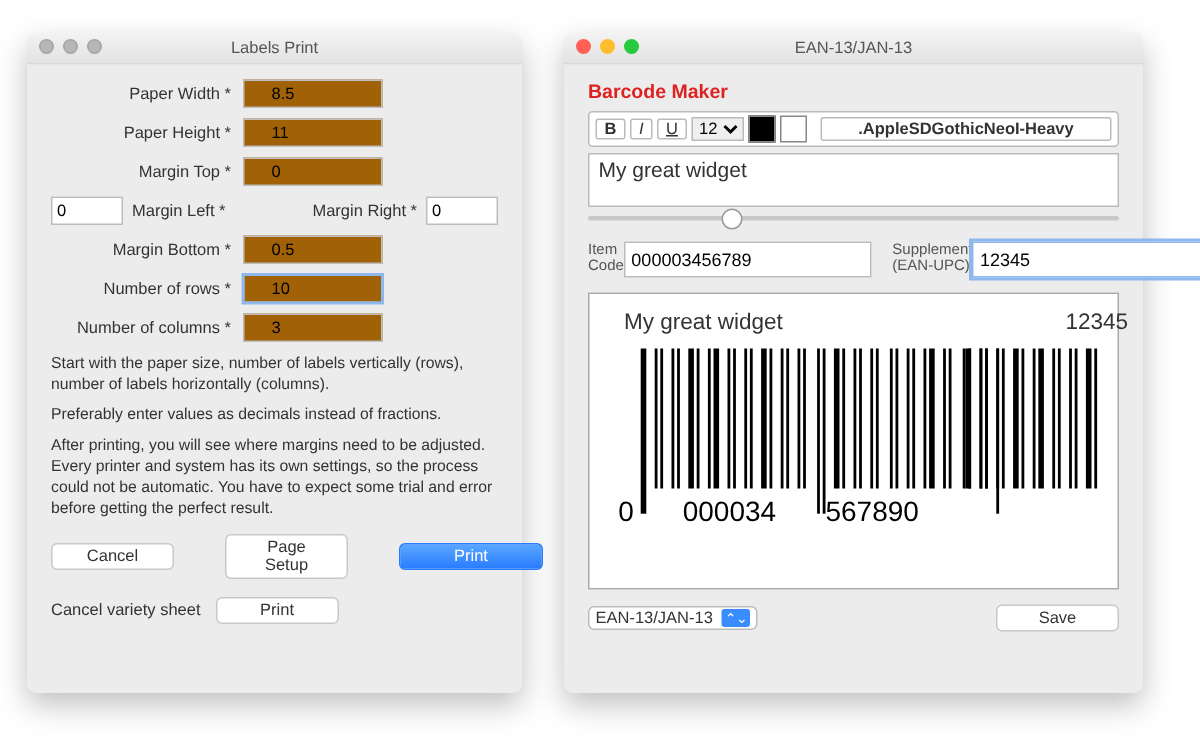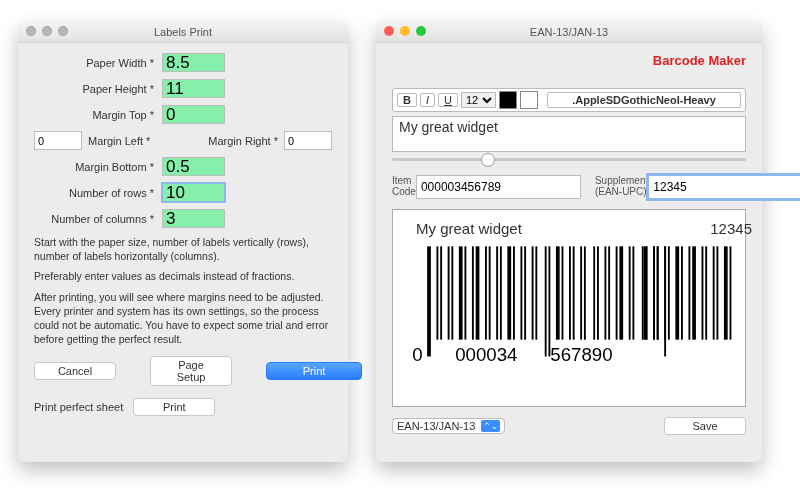--- a/index.html
+++ b/index.html
@@ -51,23 +51,23 @@
   .dot.grn { background: #27c93f; }
 
   
   .labels-win { width: 330px; height: 440px; }
   .labels-body { padding: 10px 16px 10px 16px; }
   .row { display: flex; align-items: center; margin-bottom: 7px; }
   .row label { text-align: right; flex: 0 0 120px; padding-right: 8px; font-size: 11px; color: #333; }
   .row input.text {
     width: 55px; height: 17px;
     border: 1px solid #bdbdbd;
-    background: #86efac;
-    font-size: 17px;
-    padding: 0 3px;
+    background: #a16207;
+    font-size: 11px;
+    padding: 0 18px;
   }
   .row input.text.focus { outline: 2px solid #8db8ee; outline-offset: -1px; }
   .margin-lr { display: flex; align-items: center; margin-bottom: 7px; gap: 6px; }
   .margin-lr span { font-size: 11px; color: #333; }
   .margin-lr input { width: 40px; height: 17px; border: 1px solid #bdbdbd; background:#fff; font-size:11px; padding:0 3px;}
 
   .helptext p { font-size: 10.5px; color: #333; line-height: 1.35; margin: 6px 0; }
 
   .btnrow { display: flex; gap: 17px; margin-top: 10px; align-items: center; }
   .macbtn {
@@ -78,21 +78,21 @@
   }
   .macbtn.primary {
     background: linear-gradient(#5aa7ff,#2a7cff);
     color: #fff; border-color: #2a7cff;
   }
   .footer-row { display: flex; align-items: center; gap: 10px; margin-top: 12px; }
 
   
   .barcode-win { width: 386px; height: 440px; }
   .barcode-body { padding: 6px 16px 10px 16px; display:flex; flex-direction:column; }
-  .appname { color:#d22; font-weight: bold; font-size: 13px; text-align:right; margin: 4px 0 20px; }
+  .appname { color:#d22; font-weight: bold; font-size: 13px; text-align:left; margin: 4px 0 6px; }
 
   .toolbar {
     background: #fff; border:1px solid #bbb; border-radius:3px;
     display:flex; align-items:center; padding:2px 4px; gap:3px;
     font-size: 11px;
   }
   .tbtn { border:1px solid #bbb; padding:0 5px; border-radius:2px; background:#fff; cursor:default;}
   .tsel { border:1px solid #bbb; height:16px; font-size:11px; }
   .swatch-black { width:16px; height:16px; background:#000; border:1px solid #888;}
   .swatch-white { width:16px; height:16px; background:#fff; border:1px solid #888;}
@@ -190,21 +190,21 @@
 
       <div class="btnrow">
         <div class="macbtn">Cancel</div>
         <div style="flex:.25"></div>
         <div class="macbtn">Page Setup</div>
         <div style="flex:1"></div>
         <div class="macbtn primary" style="min-width:70px">Print</div>
       </div>
 
       <div class="footer-row">
-        <span>Print perfect sheet</span>
+        <span>Cancel variety sheet</span>
         <div class="macbtn">Print</div>
       </div>
     </div>
   </div>
 
   <div class="win barcode-win">
     <div class="titlebar">
       <div class="traffic">
         <div class="dot red"></div>
         <div class="dot yel"></div>

